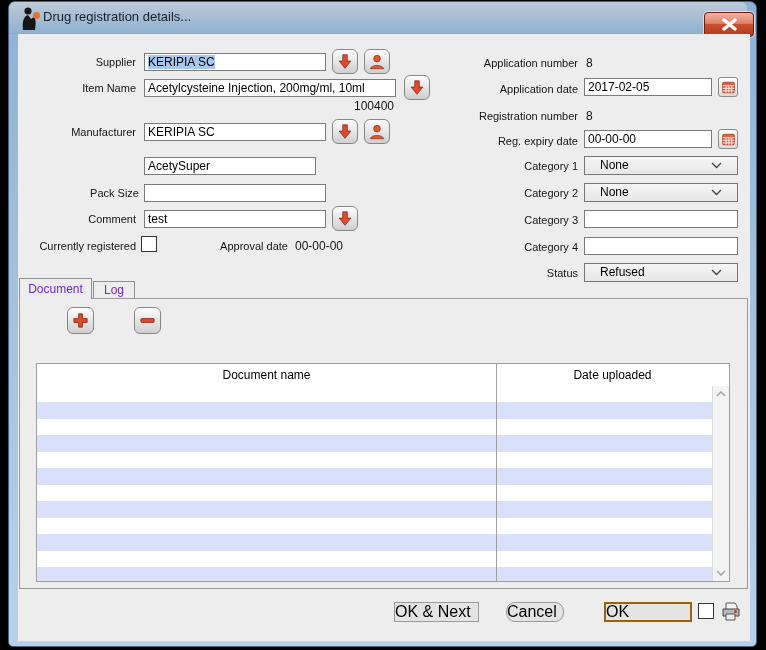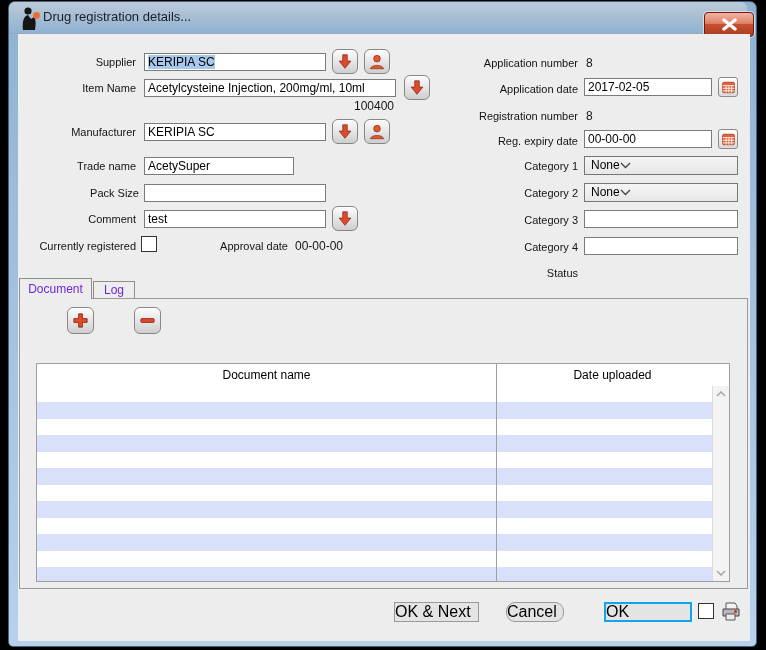--- a/index.html
+++ b/index.html
@@ -17,22 +17,22 @@
              border:1px solid #6d1d10;box-shadow:0 0 0 1px rgba(255,255,255,.55);
              display:flex;align-items:center;justify-content:center;cursor:pointer;}
   .content{position:absolute;left:9px;top:32px;width:732px;height:607px;background:#ededed;}
 
   .lbl{position:absolute;height:18px;line-height:18px;font-size:11px;color:#141414;text-align:right;white-space:nowrap;}
   .static{position:absolute;height:18px;line-height:18px;font-size:12px;color:#141414;white-space:nowrap;}
   .field{position:absolute;height:18px;box-sizing:border-box;background:#fff;border:1px solid #7b7b7b;
          font-size:12px;line-height:16px;padding:0 3px;color:#000;white-space:nowrap;overflow:hidden;}
   .sel{background:#a8c9ee;}
   .combo{position:absolute;height:19px;box-sizing:border-box;background:linear-gradient(#f5f5f5,#e7e7e7);
-         border:1px solid #767676;font-size:12px;line-height:17px;padding:0 6px;color:#000;
-         display:flex;align-items:center;justify-content:flex-start;}
+         border:1px solid #767676;font-size:12px;line-height:17px;padding:0 15px;color:#000;
+         display:flex;align-items:center;justify-content:space-between;}
   .ibtn{position:absolute;box-sizing:border-box;border:1px solid #868686;border-radius:6px;
         background:linear-gradient(180deg,#fdfdfd 0%,#e8e8e8 45%,#cfcfcf 100%);
         box-shadow:inset 0 1px 0 #fff;display:flex;align-items:center;justify-content:center;cursor:pointer;}
   .calbtn{position:absolute;width:20px;height:20px;box-sizing:border-box;border:1px solid #8a8a8a;border-radius:3px;
           background:linear-gradient(#ffffff,#dadada);display:flex;align-items:center;justify-content:center;cursor:pointer;}
   .checkbox{position:absolute;width:16px;height:16px;box-sizing:border-box;background:#fff;border:1px solid #333;}
 
   .tab{position:absolute;box-sizing:border-box;border:1px solid #8f8f8f;background:#ededed;
        font-size:12px;text-align:center;color:#6d28d9;}
   .tab.active{border-bottom:none;z-index:3;}
@@ -44,21 +44,21 @@
   .tbl-header{position:absolute;left:0;top:0;right:0;height:22px;background:#fff;border-bottom:1px solid #c9c9c9;}
   .th{position:absolute;top:0;height:22px;line-height:22px;font-size:12px;color:#000;text-align:center;}
   .tbl-body{position:absolute;left:0;top:22px;right:0;bottom:0;
             background:repeating-linear-gradient(180deg,#ffffff 0px,#ffffff 16.5px,#d9e1fa 16.5px,#d9e1fa 33px);}
   .col-divider{position:absolute;top:0;bottom:0;width:1px;background:#a0a0a0;z-index:2;}
   .vscroll{position:absolute;right:0;top:22px;bottom:0;width:17px;background:#f3f3f3;border-left:1px solid #dcdcdc;box-sizing:border-box;z-index:3;}
   .scroll-arrow{position:absolute;left:0;width:16px;height:16px;display:flex;align-items:center;justify-content:center;cursor:pointer;}
 
   .btn{position:absolute;box-sizing:border-box;height:20px;background:#e4e4e4;border:1px solid #9a9a9a;
        font-size:16px;line-height:17px;text-align:left;color:#000;cursor:pointer;}
-  .btn.default{border:2px solid #0ea5e9;line-height:15px;}
+  .btn.default{border:2px solid #a16207;line-height:15px;}
 </style>
 </head>
 <body>
 
 <div class="screen">
   <div class="window">
 
     <div class="titlebar">
       <svg class="app-icon" viewBox="0 0 24 25">
         <circle cx="10" cy="5" r="3.6" fill="#151515"></circle>
@@ -105,22 +105,21 @@
           <path d="M7.5 2 h5 v7 h4 L10 17 3.5 9 h4 z" fill="#e2492c" stroke="#7a2315" stroke-width="0.8"></path>
         </svg>
       </div>
       <div class="ibtn" style="left:346px;top:85px;width:26px;height:25px;">
         <svg width="18" height="18" viewBox="0 0 20 20">
           <circle cx="10" cy="6.3" r="3.7" fill="#e2572c" stroke="#7a2315" stroke-width="0.7"></circle>
           <path d="M2.5 17.5 C4 12.5 16 12.5 17.5 17.5 Z" fill="#e2572c" stroke="#7a2315" stroke-width="0.7"></path>
         </svg>
       </div>
 
-      <div class="lbl" style="left:0;width:118px;top:123px;">Trade name</div>
-      <div class="field" style="left:126px;top:123px;width:150px;"><span>AcetySuper</span></div>
+      <div class="field" style="left:126px;top:123px;width:172px;"><span>AcetySuper</span></div>
 
       <div class="lbl" style="left:3px;width:118px;top:150px;text-align:right;">Pack Size</div>
       <div class="field" style="left:126px;top:150px;width:182px;"><span></span></div>
 
       <div class="lbl" style="left:0;width:118px;top:176px;">Comment</div>
       <div class="field" style="left:126px;top:176px;width:182px;"><span>test</span></div>
       <div class="ibtn" style="left:314px;top:172px;width:26px;height:25px;">
         <svg width="18" height="18" viewBox="0 0 20 20">
           <path d="M7.5 2 h5 v7 h4 L10 17 3.5 9 h4 z" fill="#e2492c" stroke="#7a2315" stroke-width="0.8"></path>
         </svg>
@@ -171,20 +170,26 @@
           </svg>
       </div>
 
       <div class="lbl" style="left:370px;width:190px;top:177px;">Category 3</div>
       <div class="field" style="left:566px;top:176px;width:154px;"><span></span></div>
 
       <div class="lbl" style="left:370px;width:190px;top:204px;">Category 4</div>
       <div class="field" style="left:566px;top:203px;width:154px;"><span></span></div>
 
       <div class="lbl" style="left:370px;width:190px;top:230px;">Status</div>
+      <div class="combo" style="left:566px;top:229px;width:154px;">
+        <span>Refused</span>
+        <svg width="11" height="7" viewBox="0 0 11 7">
+            <path d="M1 1 L5.5 5.5 L10 1" fill="none" stroke="#444" stroke-width="1.3"></path>
+          </svg>
+      </div>
 
       <div class="panel" style="left:1px;top:264px;width:729px;height:291px;"></div>
       <div class="tab active" style="left:1px;top:244px;width:73px;height:21px;line-height:20px;">Document</div>
       <div class="tab" style="left:75px;top:247px;width:42px;height:18px;line-height:17px;">Log</div>
 
       <div class="ibtn" style="left:49px;top:273px;width:27px;height:27px;z-index:2;">
         <svg width="19" height="19" viewBox="0 0 20 20">
           <path d="M8 3 h4 v5 h5 v4 h-5 v5 h-4 v-5 H3 V8 h5 z" fill="#e2492c" stroke="#8a2a18" stroke-width="0.9" stroke-linejoin="round"></path>
         </svg>
       </div>

